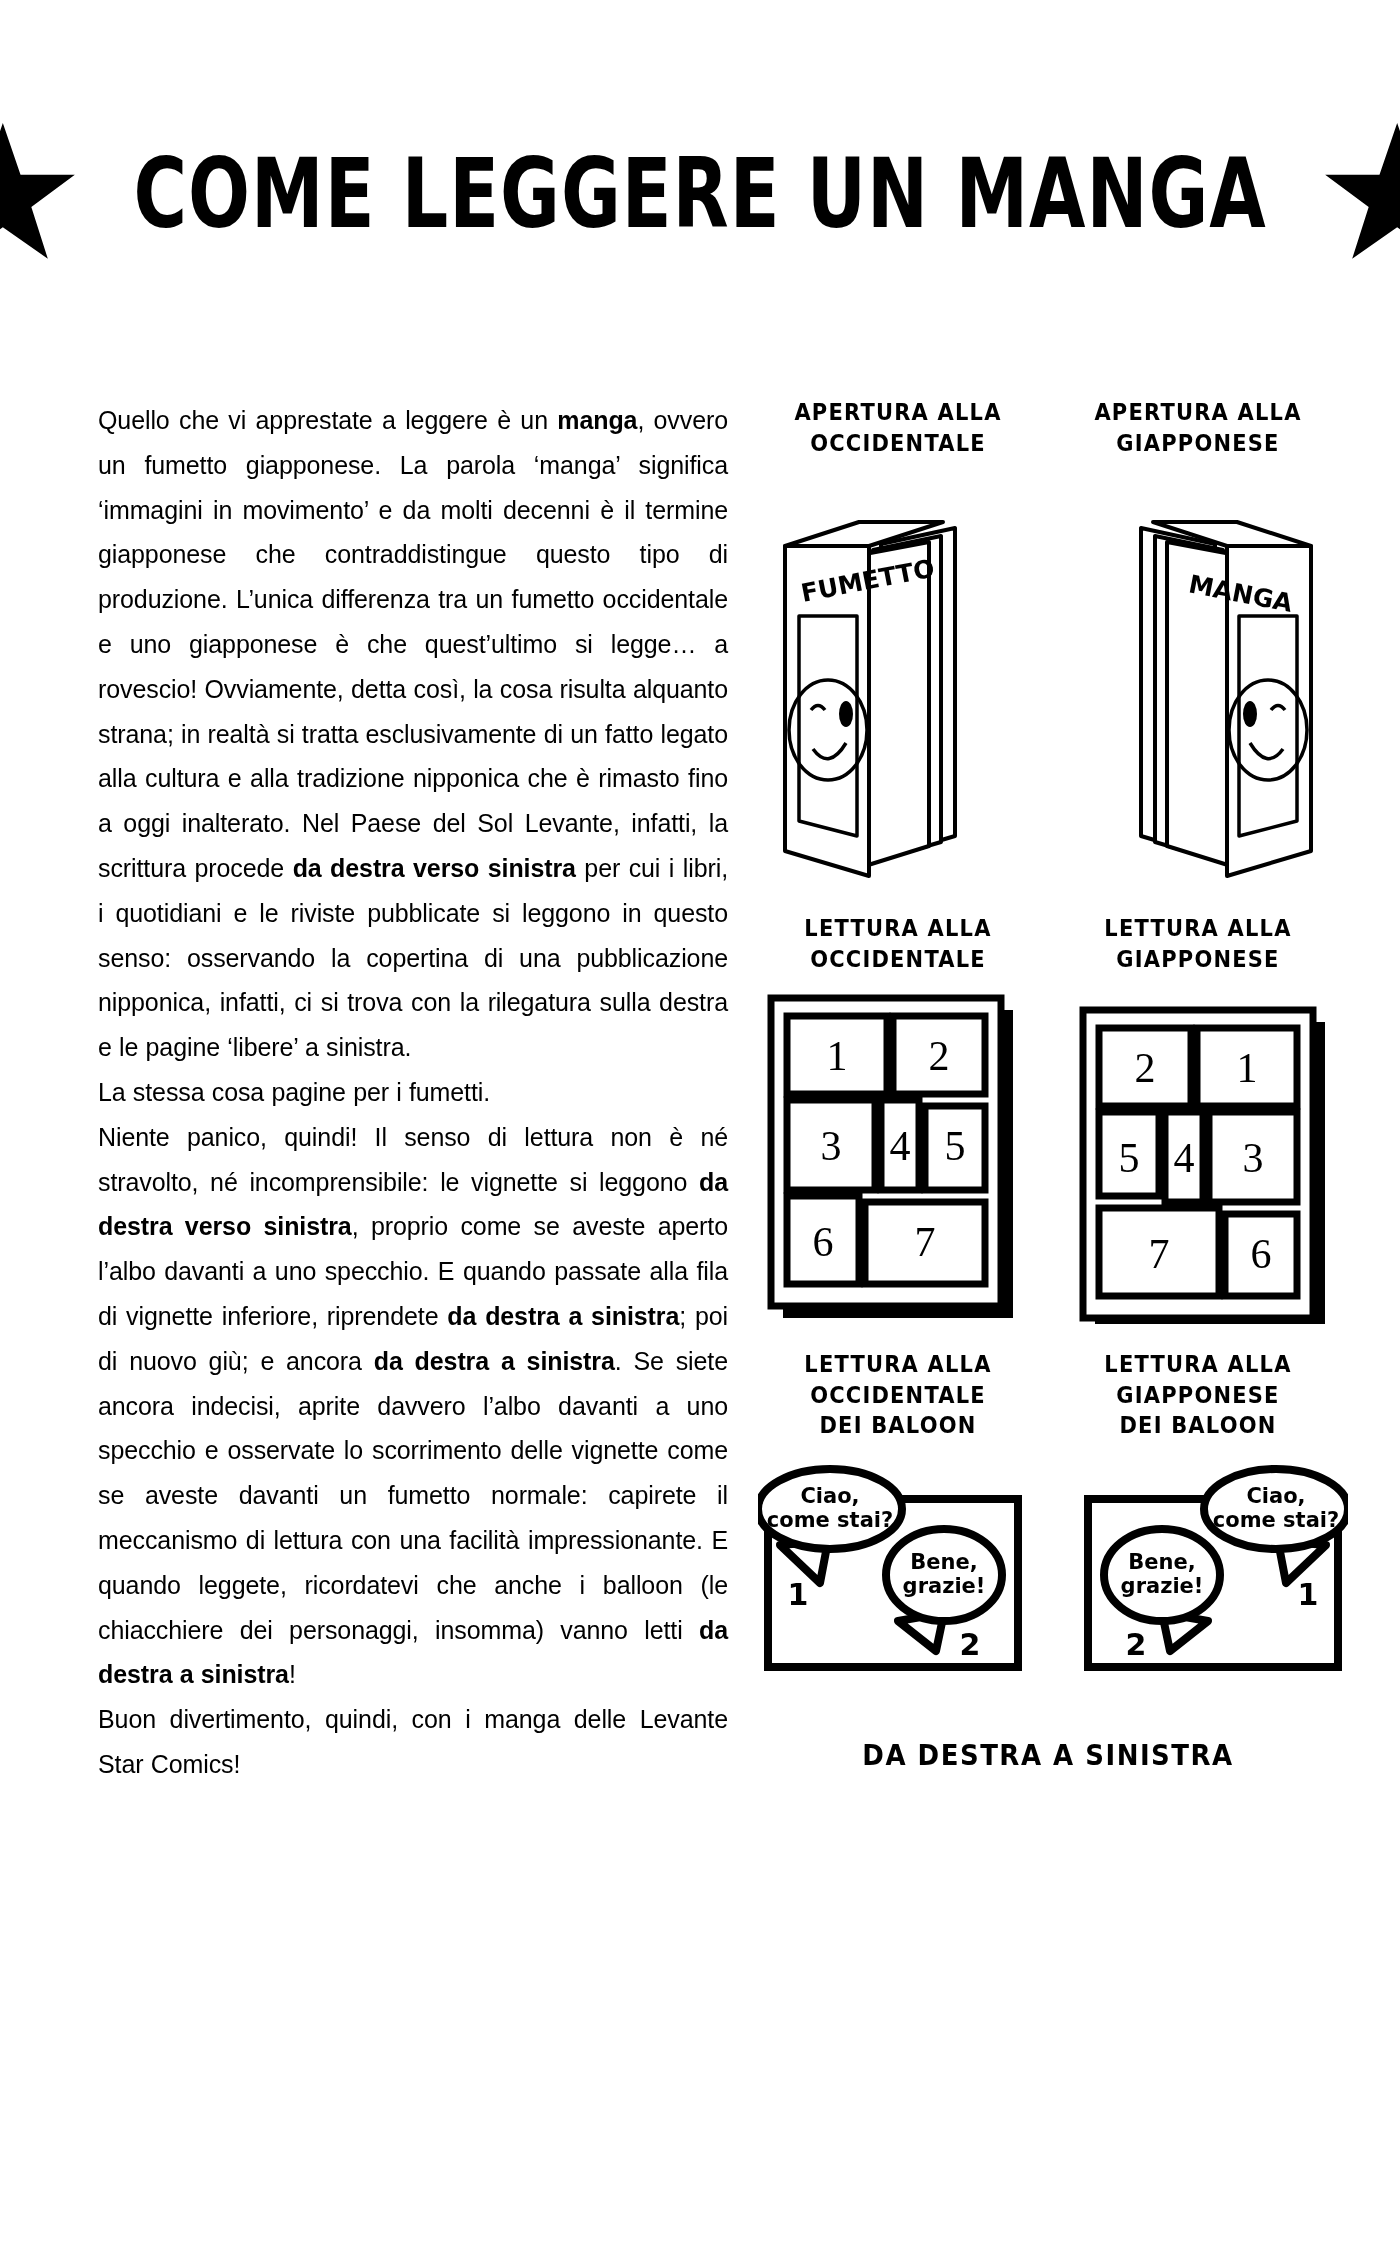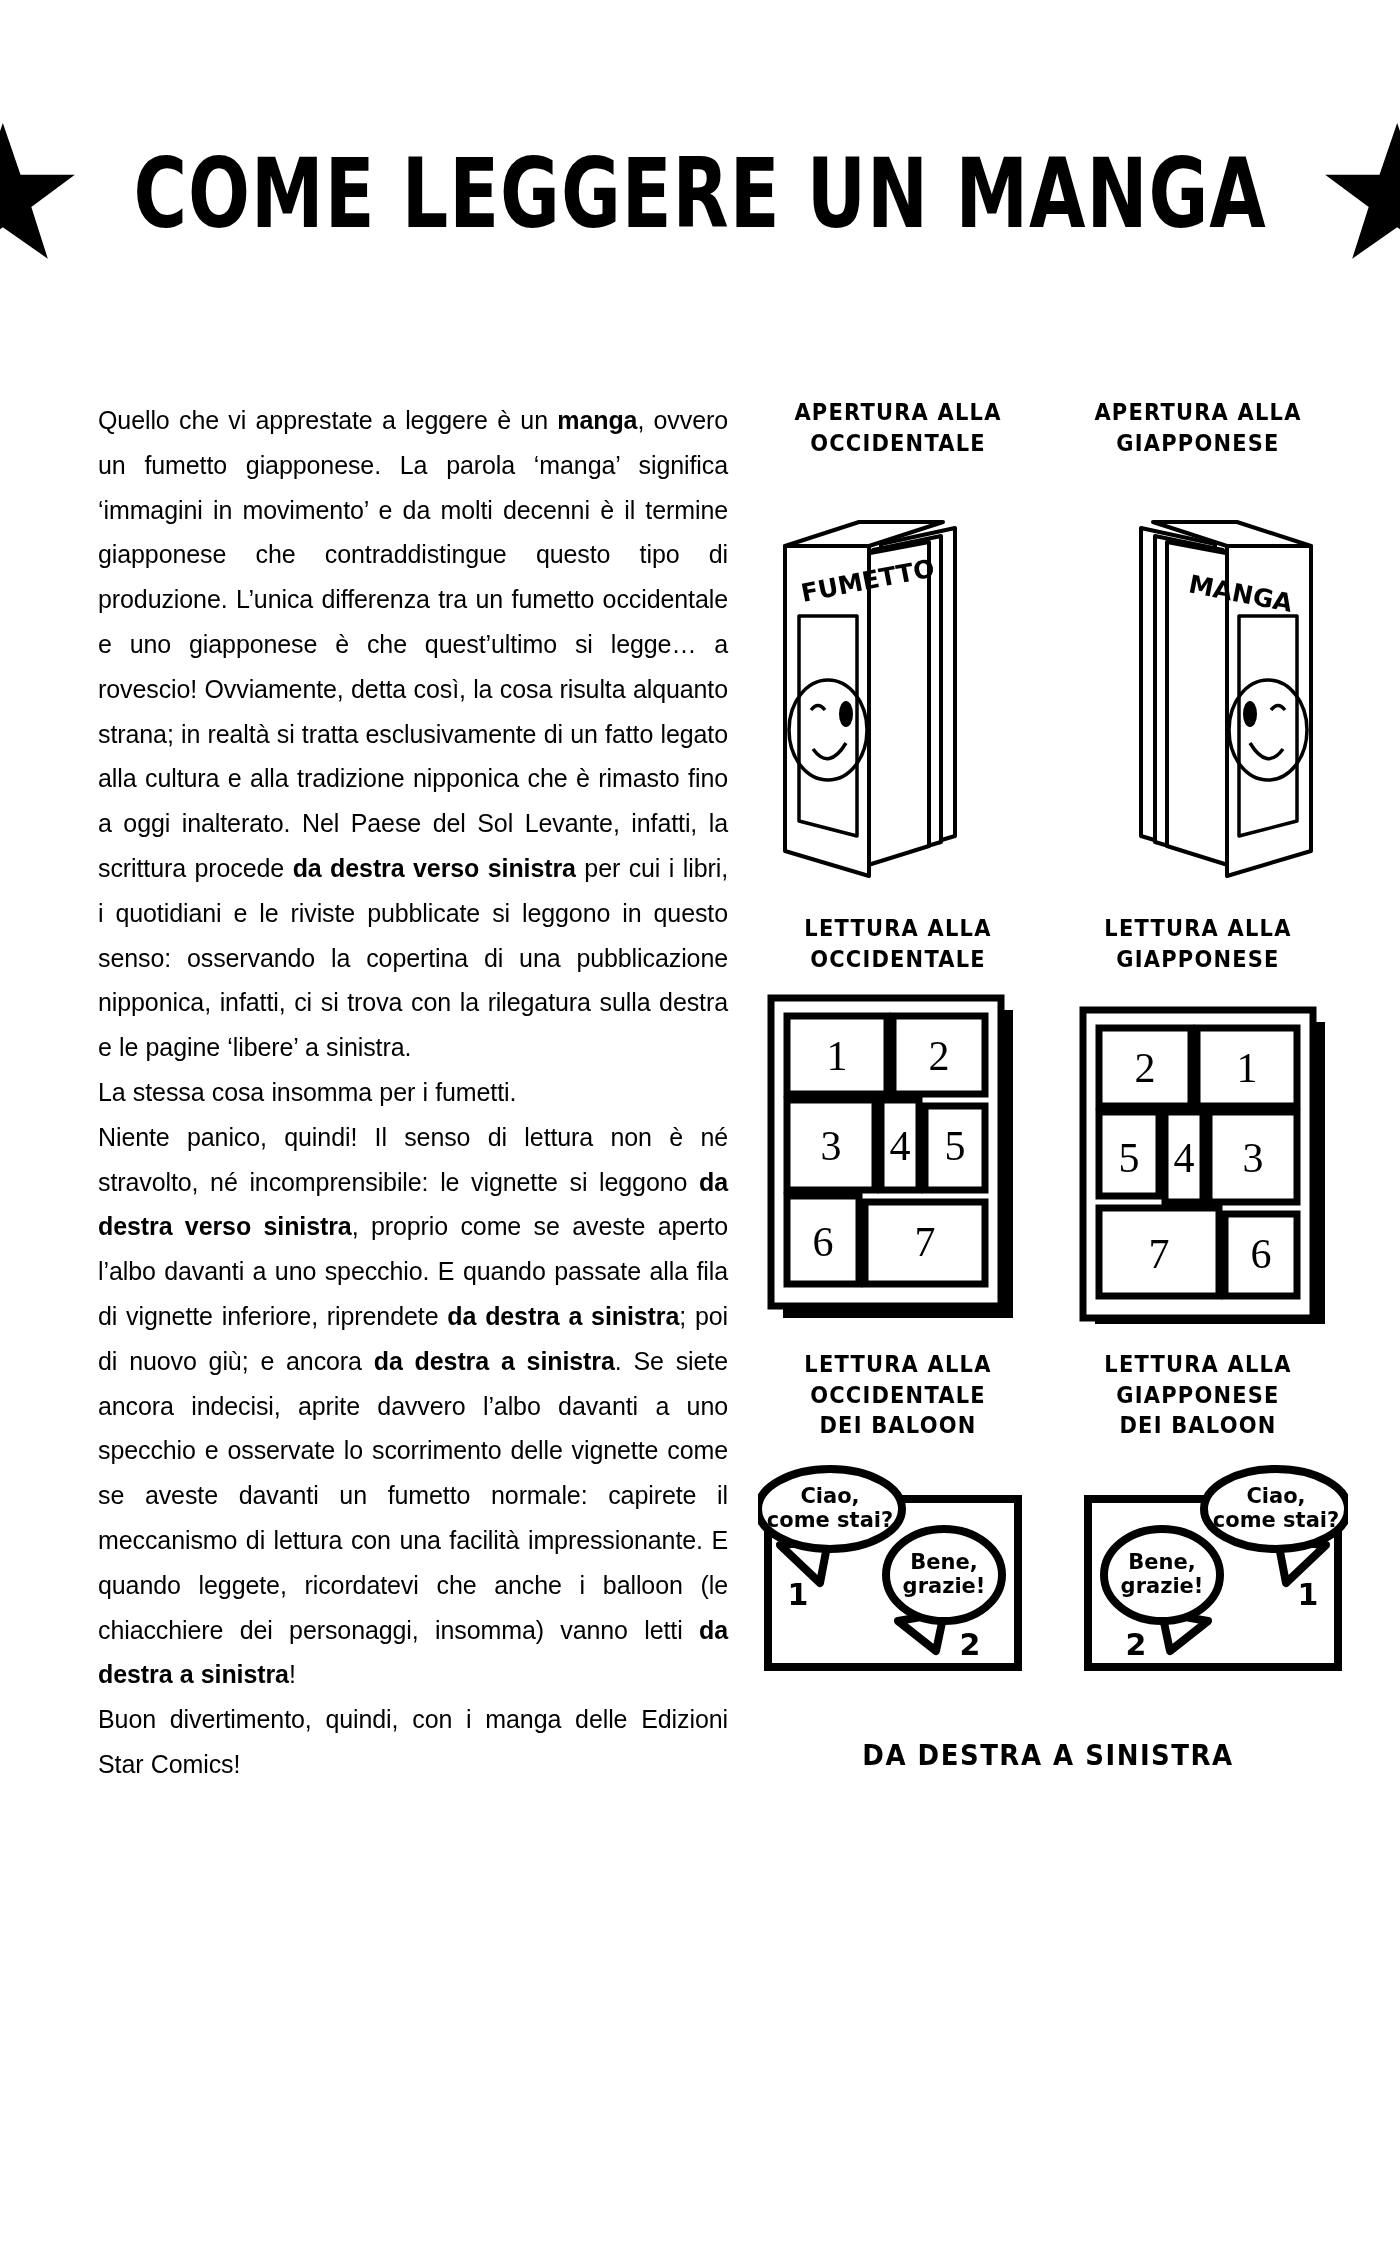--- a/index.html
+++ b/index.html
@@ -114,23 +114,23 @@
 <div class="page">
 
   <div class="title-row">
     <div class="star"></div>
     <div class="title-text">COME LEGGERE UN MANGA</div>
     <div class="star"></div>
   </div>
 
   <div class="article" id="article">
       <div style="text-align: justify;"><span>Quello che vi apprestate a leggere è un </span><b>manga</b><span>, ovvero un fumetto giapponese. La parola ‘manga’ significa ‘immagini in movimento’ e da molti decenni è il termine giapponese che contraddistingue questo tipo di produzione. L’unica differenza tra un fumetto occidentale e uno giapponese è che quest’ultimo si legge… a rovescio! Ovviamente, detta così, la cosa risulta alquanto strana; in realtà si tratta esclusivamente di un fatto legato alla cultura e alla tradizione nipponica che è rimasto fino a oggi inalterato. Nel Paese del Sol Levante, infatti, la scrittura procede </span><b>da destra verso sinistra</b><span> per cui i libri, i quotidiani e le riviste pubblicate si leggono in questo senso: osservando la copertina di una pubblicazione nipponica, infatti, ci si trova con la rilegatura sulla destra e le pagine ‘libere’ a sinistra.</span></div>
-      <div style="text-align: justify;"><span>La stessa cosa insomma per i fumetti.</span></div>
+      <div style="text-align: justify;"><span>La stessa cosa pagine per i fumetti.</span></div>
       <div style="text-align: justify;"><span>Niente panico, quindi! Il senso di lettura non è né stravolto, né incomprensibile: le vignette si leggono </span><b>da destra verso sinistra</b><span>, proprio come se aveste aperto l’albo davanti a uno specchio. E quando passate alla fila di vignette inferiore, riprendete </span><b>da destra a sinistra</b><span>; poi di nuovo giù; e ancora </span><b>da destra a sinistra</b><span>. Se siete ancora indecisi, aprite davvero l’albo davanti a uno specchio e osservate lo scorrimento delle vignette come se aveste davanti un fumetto normale: capirete il meccanismo di lettura con una facilità impressionante. E quando leggete, ricordatevi che anche i balloon (le chiacchiere dei personaggi, insomma) vanno letti </span><b>da destra a sinistra</b><span>!</span></div>
-      <div style="text-align: justify;"><span>Buon divertimento, quindi, con i manga delle Edizioni Star Comics!</span></div>
+      <div style="text-align: justify;"><span>Buon divertimento, quindi, con i manga delle Levante Star Comics!</span></div>
     </div>
 
   <div class="rightcol">
 
     <div class="hdr-pair">
       <div class="hdr">
         <span>APERTURA ALLA</span>
         <span>OCCIDENTALE</span>
       </div>
       <div class="hdr">

